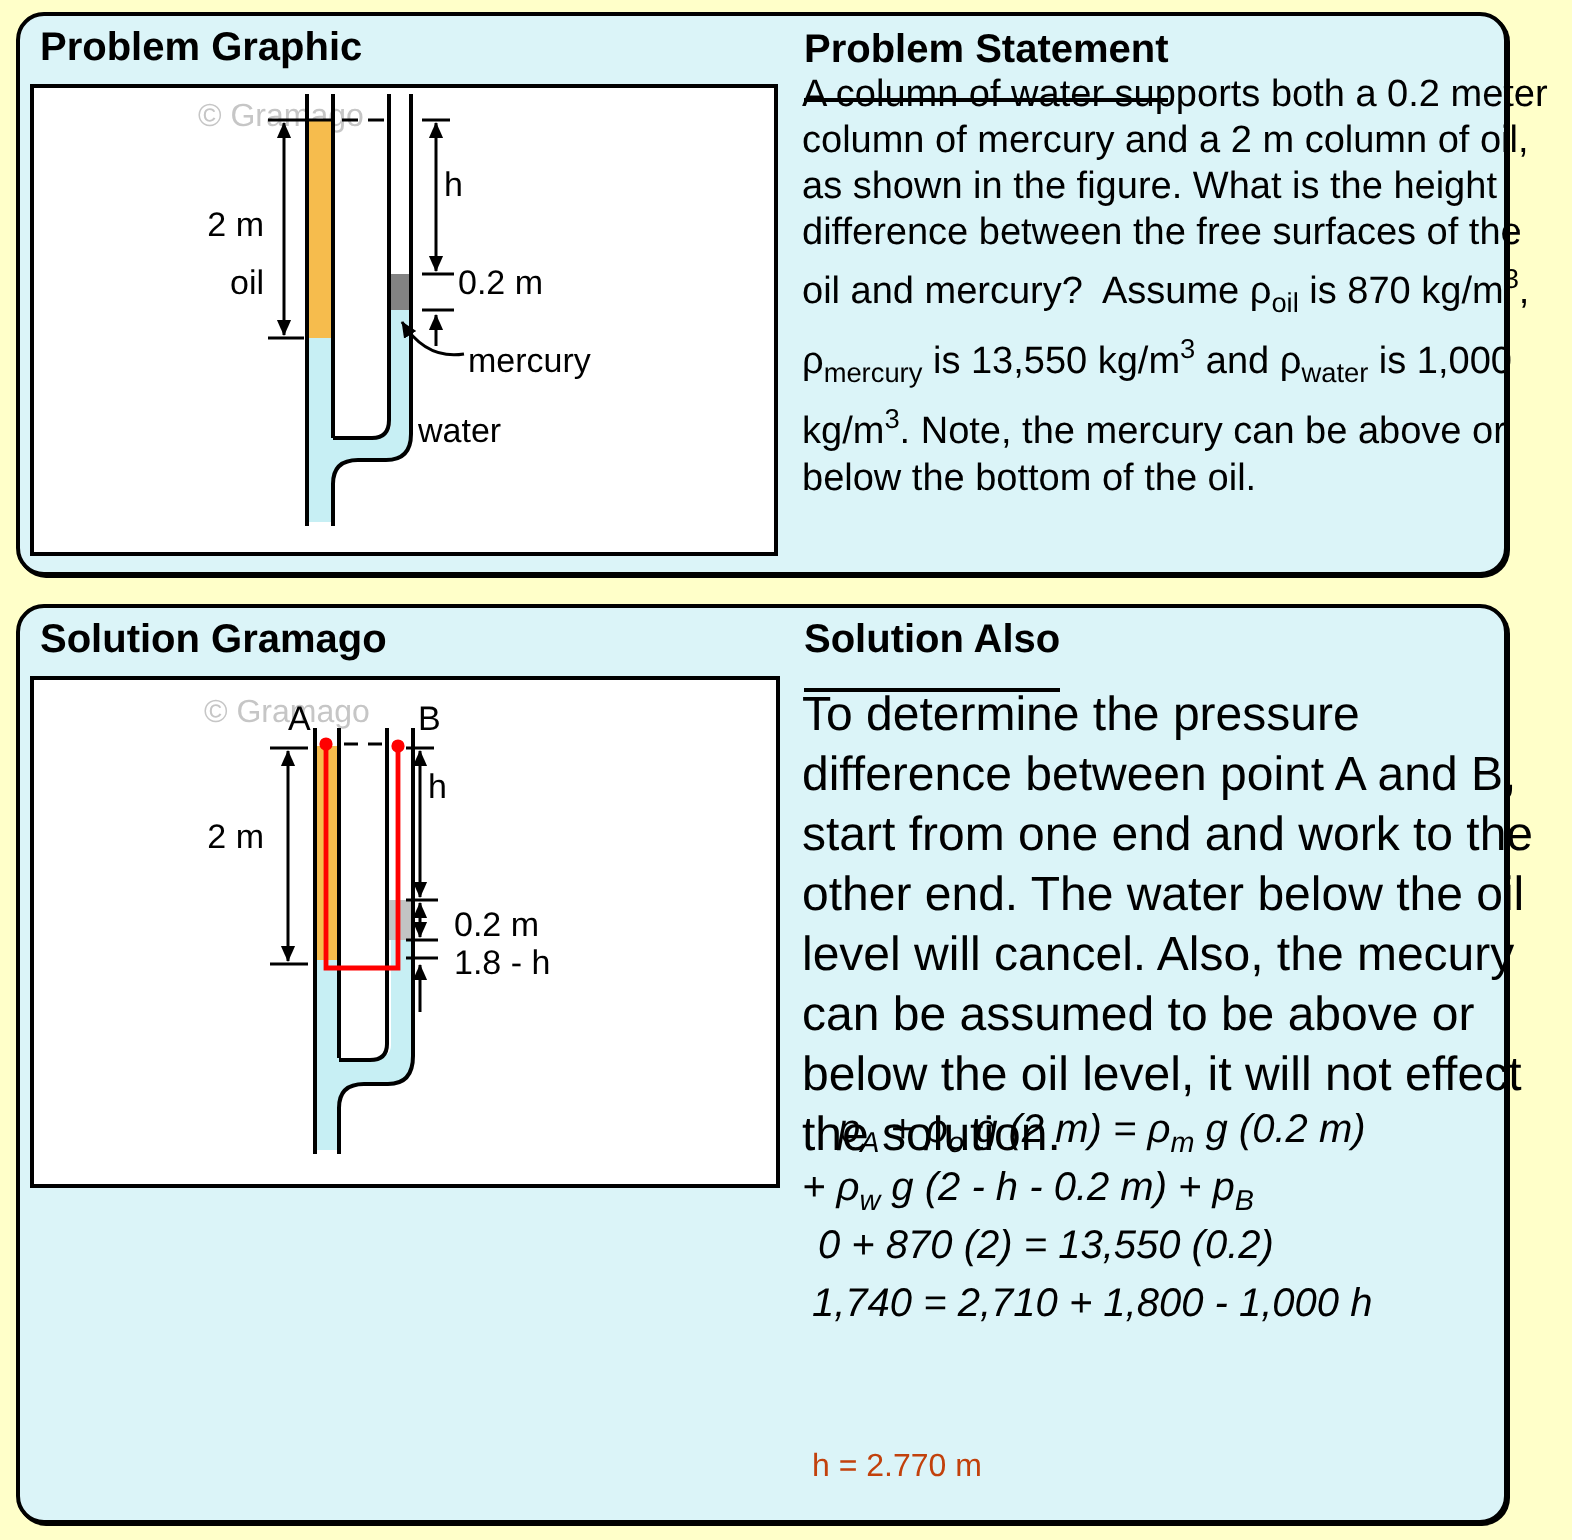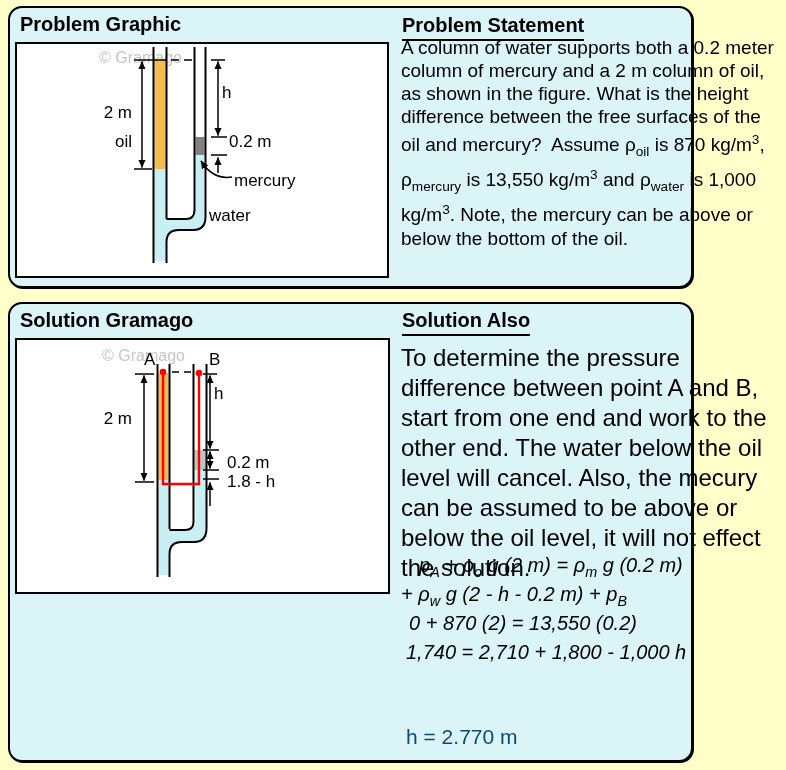--- a/index.html
+++ b/index.html
@@ -3,35 +3,35 @@
 <meta charset="utf-8">
 <style>
   html,body{margin:0;padding:0;}
   body{
     width:786px;height:770px;
     background:#FFFFC9;
     font-family:"Liberation Sans", sans-serif;
     position:relative;overflow:hidden;color:#000;
   }
   .panel{
-    position:absolute;left:8px;width:685px;
+    position:absolute;left:8px;width:746px;
     background:#DBF4F8;border:2px solid #000;border-radius:14px;
     box-shadow:1px 1px 0 #000;
     box-sizing:border-box;
   }
   #problem-panel{top:6px;height:282px;}
   #solution-panel{top:302px;height:460px;}
   .graphic-title{
     position:absolute;left:10px;top:5px;
     font-size:20px;font-weight:bold;
   }
   .text-title{
     position:absolute;left:392px;
     font-size:20px;font-weight:bold;
-    border-bottom:2px solid #000;padding-bottom:2px;
+    border-bottom:2px solid #000;padding-bottom:12px;
   }
   #problem-statement-title{top:6px;}
   #solution-steps-title{top:5px;}
   .diagram-box{position:absolute;left:5px;}
   #problem-diagram{top:34px;}
   #solution-diagram{top:34px;}
   .body-text{position:absolute;left:391px;}
   #problem-statement-text{
     top:28px;width:376px;
     font-size:19px;line-height:23px;
@@ -39,21 +39,21 @@
   #solution-steps-text{
     top:39px;width:382px;
     font-size:24px;line-height:30px;
   }
   sub{font-size:72%;}
   sup{font-size:72%;}
   .equations{position:absolute;left:391px;top:250px;width:380px;font-size:20px;font-style:italic;}
   .eq-line{height:29px;white-space:nowrap;}
   .answer-line{
     position:absolute;left:396px;top:421px;
-    font-size:21px;color:#0c4a6e;white-space:nowrap;
+    font-size:16px;color:#c2410c;white-space:nowrap;
   }
   svg text{font-family:"Liberation Sans", sans-serif;font-size:17px;fill:#000;}
   svg text.watermark{font-size:16px;fill:#C6C6C6;}
   svg text.dim-label{font-size:17px;}
 </style>
 </head>
 <body>
 
 <div class="panel" id="problem-panel">
   <div class="graphic-title">Problem Graphic</div>

